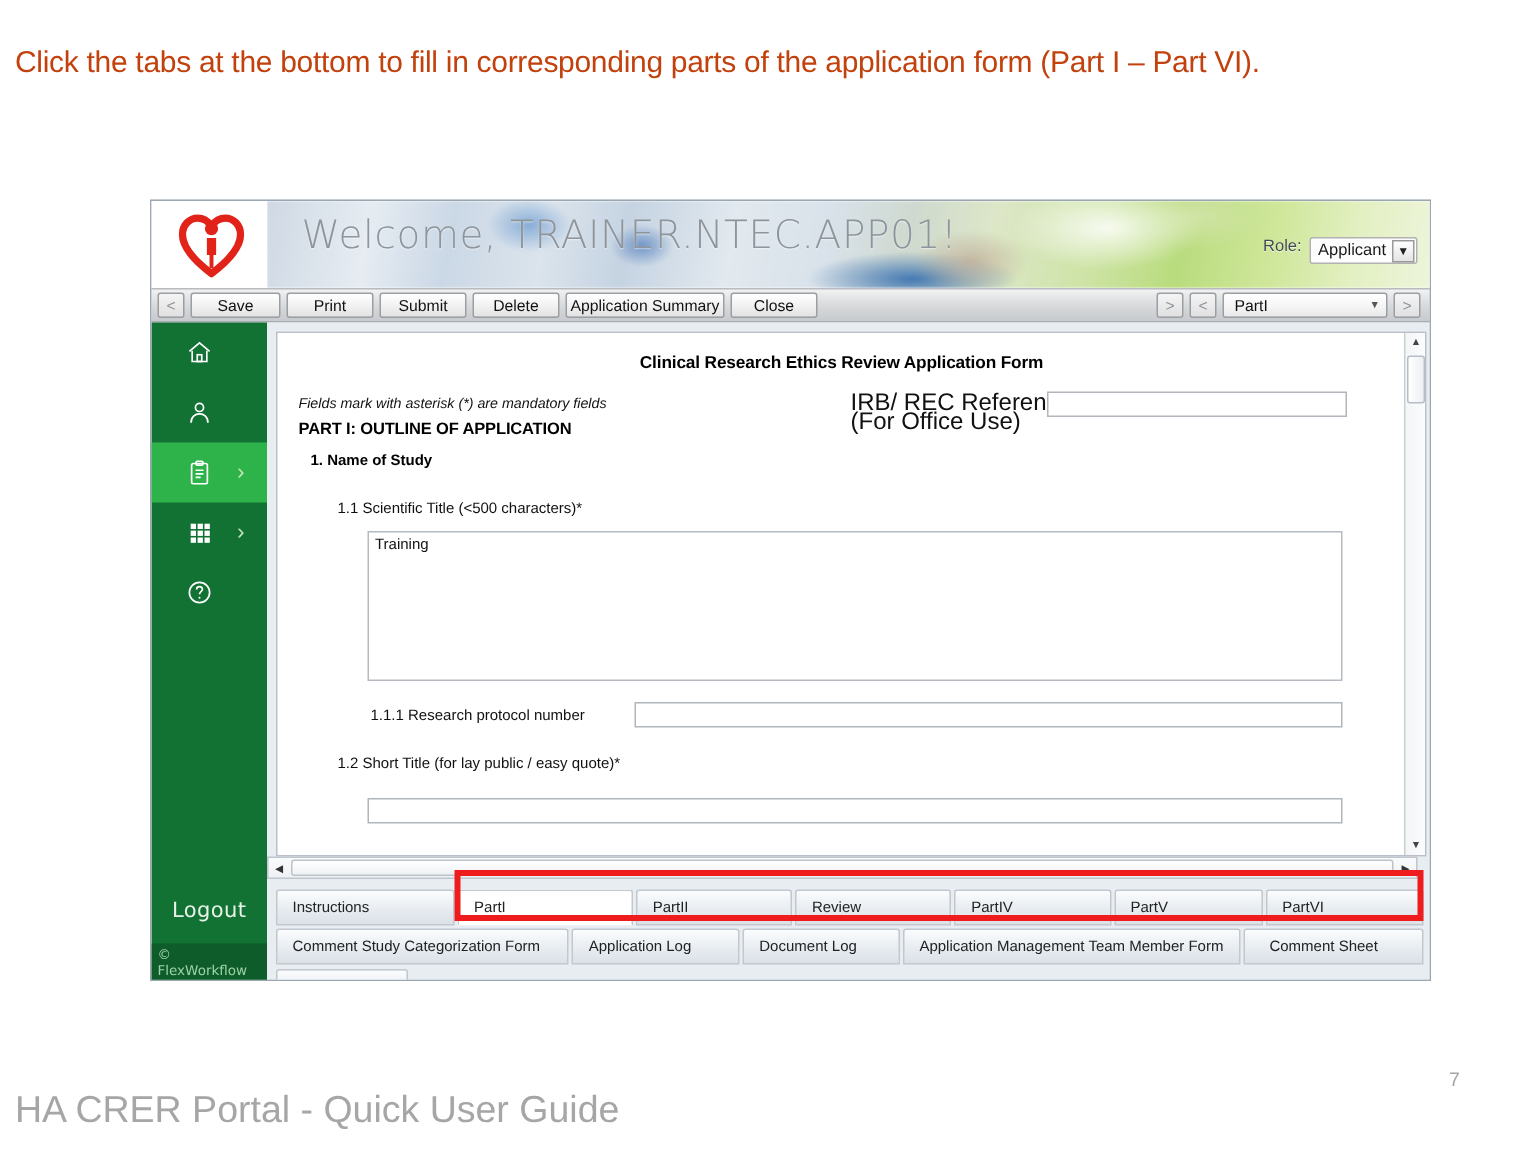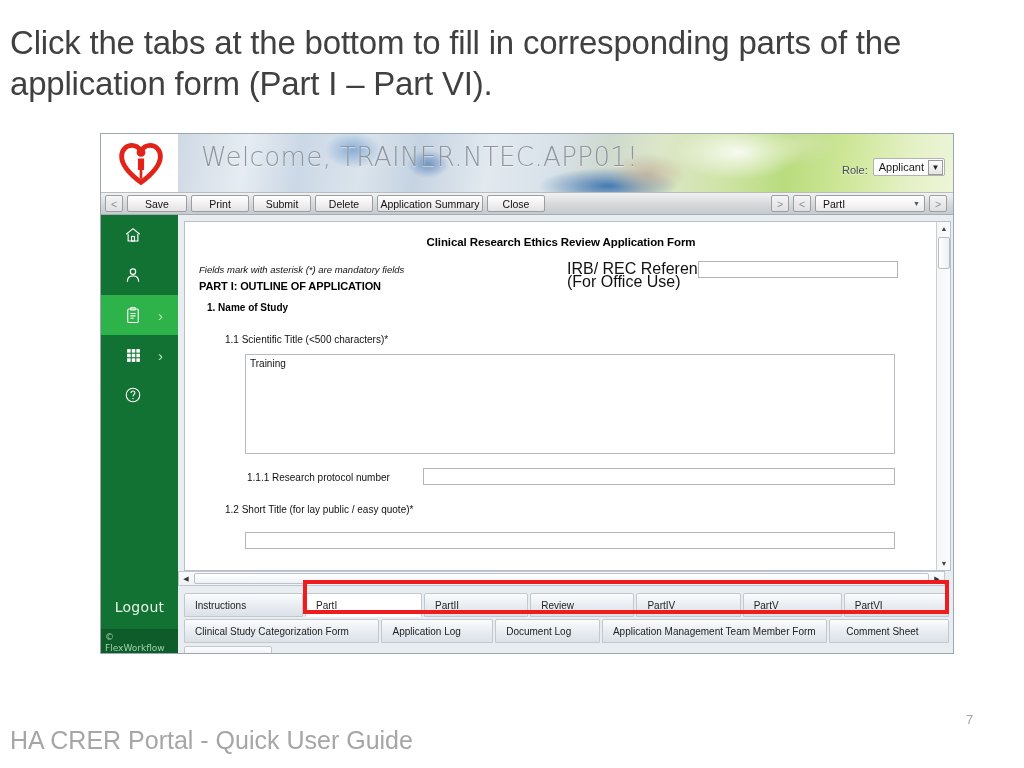--- a/index.html
+++ b/index.html
@@ -9,23 +9,23 @@
     background: #ffffff;
     font-family: "Liberation Sans", sans-serif;
     overflow: hidden;
   }
 
   
   #slide-title {
     position: absolute;
     left: 10px; top: 22px;
     width: 900px;
-    font-size: 33px;
+    font-size: 20px;
     line-height: 41px;
-    color: #404040;
+    color: #c2410c;
     font-family: "Liberation Sans", sans-serif;
     letter-spacing: -0.2px;
   }
 
   
   #screenshot {
     position: absolute;
     left: 100px; top: 133px;
     width: 854px; height: 521px;
     background: #e8edf2;
@@ -75,21 +75,21 @@
     font-family: "DejaVu Sans", sans-serif;
     font-weight: 300;
     letter-spacing: 0.4px;
     text-shadow: 0 1px 1px rgba(255,255,255,0.55);
     white-space: nowrap;
     z-index: 6;
     text-align: center;
   }
   #role-area {
     position: absolute; right: 10px; top: 24px;
-    display: flex; align-items: flex-end;
+    display: flex; align-items: flex-start;
     z-index: 6;
   }
   #role-label {
     font-size: 11px; color: #444b52; margin-right: 5px;
     text-shadow: 0 1px 0 rgba(255,255,255,0.7);
   }
   #role-select {
     display: flex; align-items: center;
     background: #fdfdfd;
     border: 1px solid #b2b2b2;
@@ -541,21 +541,21 @@
         <div class="tab">Instructions</div>
         <div class="tab selected">PartI</div>
         <div class="tab">PartII</div>
         <div class="tab">Review</div>
         <div class="tab">PartIV</div>
         <div class="tab">PartV</div>
         <div class="tab">PartVI</div>
       </div>
 
       <div class="tabrow" id="tabrow-sub">
-        <div class="tab">Clinical Study Categorization Form</div>
+        <div class="tab">Comment Study Categorization Form</div>
         <div class="tab">Application Log</div>
         <div class="tab">Document Log</div>
         <div class="tab">Application Management Team Member Form</div>
         <div class="tab">Comment Sheet</div>
       </div>
 
       <div class="tabrow" id="tabrow-comment">
         <div class="tab">Comment Box</div>
       </div>
     </div>

